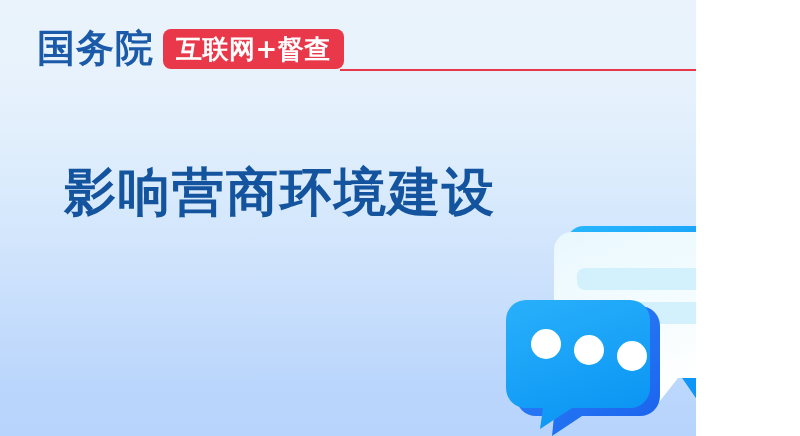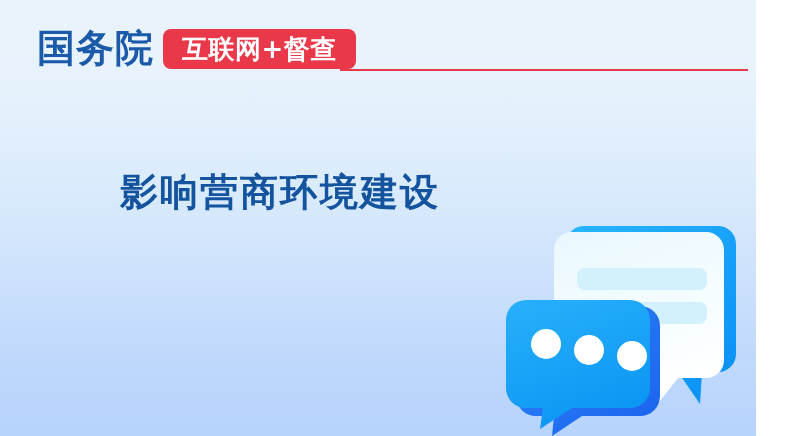--- a/index.html
+++ b/index.html
@@ -9,21 +9,21 @@
   }
   body {
     width: 800px;
     height: 436px;
     overflow: hidden;
     font-family: "DejaVu Sans", "Liberation Sans", sans-serif;
   }
 
   .banner {
     position: relative;
-    width: 756px;
+    width: 696px;
     height: 436px;
     background: linear-gradient(to bottom,
         #eaf3fb 0%,
         #e9f3fc 12%,
         #e2effc 30%,
         #d8eafc 45%,
         #cfe3fc 60%,
         #c4dcfc 75%,
         #bbd6fc 88%,
         #b7d4fd 100%);
@@ -50,21 +50,21 @@
     color: #1b5aa8;
     white-space: nowrap;
     font-family: "DejaVu Sans", "Liberation Sans", sans-serif;
   }
 
   .badge {
     position: absolute;
     left: 163px;
     top: 29px;
     height: 40px;
-    padding: 0 19px;
+    padding: 0 13px;
     display: flex;
     align-items: center;
     justify-content: center;
     background: #e8384a;
     border-radius: 8px;
     box-sizing: border-box;
   }
   .badge-text {
     font-size: 26px;
     line-height: 26px;
@@ -86,21 +86,21 @@
 
   
   .title-block {
     position: absolute;
     left: 0;
     top: 166px;
     width: 560px;
     text-align: center;
   }
   .title-line {
-    font-size: 38px;
+    font-size: 52px;
     line-height: 53px;
     font-weight: bold;
     color: #14539e;
     letter-spacing: 2px;
     white-space: nowrap;
     font-family: "DejaVu Sans", "Liberation Sans", sans-serif;
   }
 
   
   .illustration {

